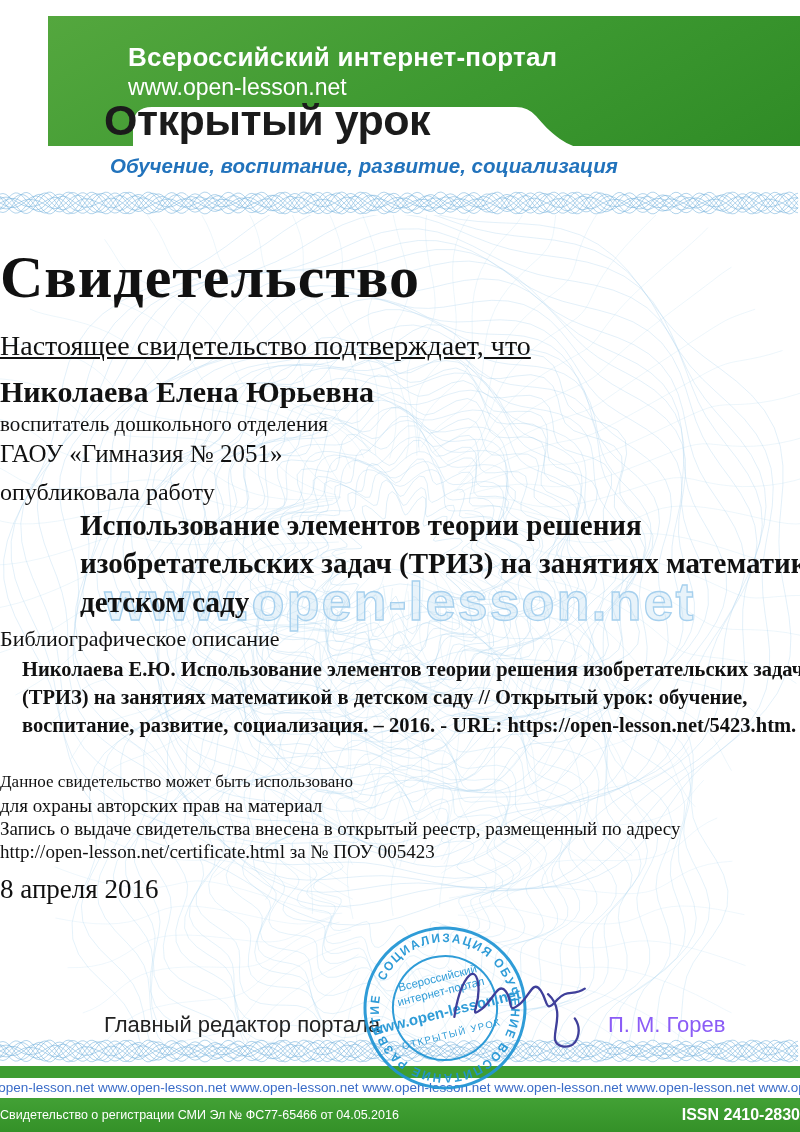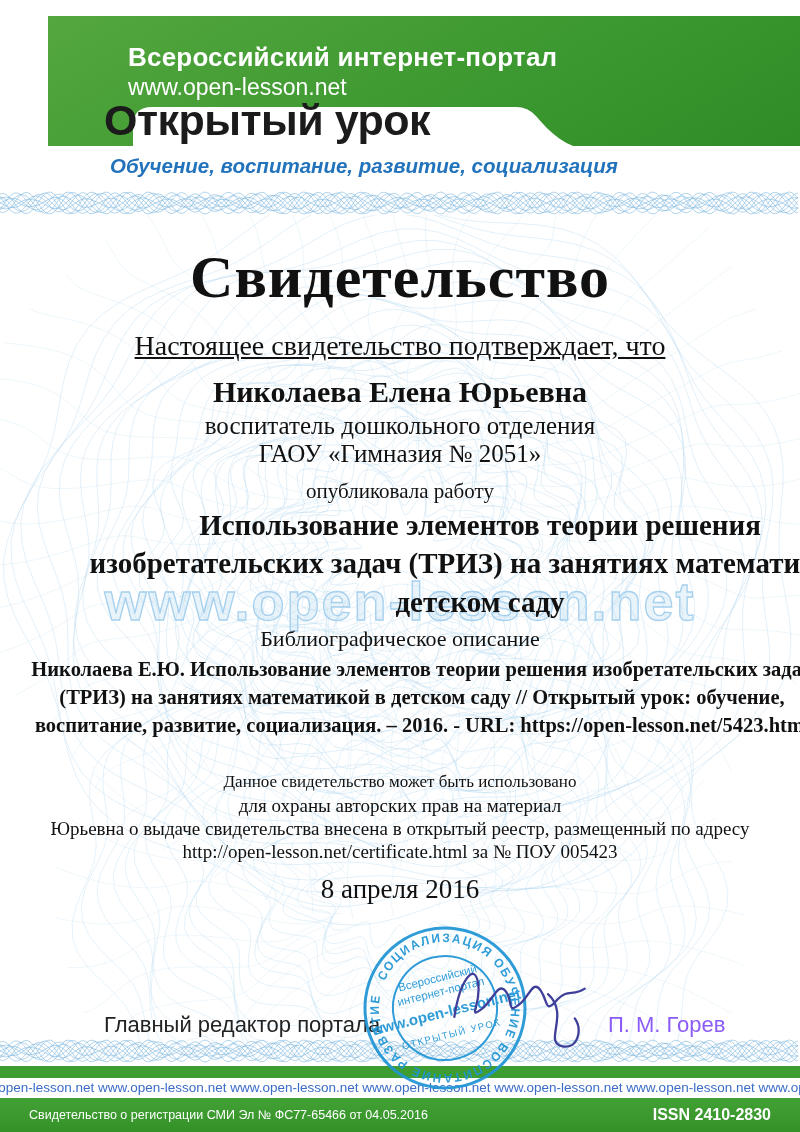--- a/index.html
+++ b/index.html
@@ -14,47 +14,47 @@
   .banner-title{position:absolute;left:104px;top:96px;font-size:43px;font-weight:bold;color:#1b1b1b;letter-spacing:-.5px;z-index:3;}
   .banner-sub{position:absolute;left:110px;top:154px;font-size:20.5px;font-weight:bold;font-style:italic;color:#2273bc;z-index:3;}
   
   .rosettes{position:absolute;left:0;top:215px;width:800px;height:828px;overflow:hidden;z-index:0;}
   .ribbon{position:absolute;left:0;width:800px;z-index:1;}
   .watermark{position:absolute;left:0;top:570px;width:800px;text-align:center;z-index:1;
              font-size:54px;font-weight:bold;letter-spacing:2px;color:rgba(190,220,242,.35);
              -webkit-text-stroke:1.3px #a6d0ee;}
   
   .ser{font-family:"Liberation Serif",serif;color:#111;}
-  .cline{position:absolute;left:0;width:800px;text-align:center;z-index:2;}
+  .cline{position:absolute;left:0;width:800px;text-align:left;z-index:2;}
   .cert-title{top:243px;font-size:60px;font-weight:bold;letter-spacing:1px;}
   .confirm{top:330px;font-size:28px;text-decoration:underline;}
   .rname{top:375px;font-size:30px;font-weight:bold;}
-  .rpos{top:412px;font-size:25px;}
+  .rpos{top:412px;font-size:21px;}
   .rorg{top:440px;font-size:25px;}
-  .raction{top:479px;font-size:21px;}
+  .raction{top:479px;font-size:24px;}
   .wtitle{top:506px;font-size:29px;font-weight:bold;line-height:1.32;padding:0 80px;}
   .bibhead{top:626px;font-size:22px;}
   .bibtext{top:656px;font-size:20.5px;font-weight:bold;line-height:1.36;padding:0 22px;}
   .usage1{top:772px;font-size:17px;}
   .usage2{top:795px;font-size:19px;}
   .reg1{top:818px;font-size:19px;}
   .reg2{top:841px;font-size:19px;}
   .cdate{top:874px;font-size:27px;}
   
   .editor-label{position:absolute;left:104px;top:1012px;font-size:22px;color:#222;z-index:2;}
   .editor-name{position:absolute;left:608px;top:1012px;font-size:22px;color:#8b5cf6;z-index:2;}
   .stamp{position:absolute;left:353px;top:916px;z-index:6;opacity:.93;}
   .signature{position:absolute;left:448px;top:952px;z-index:7;}
   
   .bar-green{position:absolute;left:0;top:1066px;width:800px;height:12px;background:#3e9d31;z-index:3;}
   .url-strip{position:absolute;left:0;top:1078px;width:800px;height:20px;background:#fff;z-index:3;
              font-size:13.5px;color:#3a6cc8;line-height:20px;white-space:nowrap;overflow:hidden;text-indent:-34px;}
   .footer{position:absolute;left:0;top:1098px;width:800px;height:34px;z-index:3;
           background:linear-gradient(180deg,#42a135 0%,#349128 100%);
-          display:flex;align-items:center;justify-content:space-between;padding:0 29px;box-sizing:border-box;}
+          display:flex;align-items:center;justify-content:space-between;padding:0 0;box-sizing:border-box;}
   .foot-reg{font-size:12.5px;color:#fff;}
   .foot-issn{font-size:16px;font-weight:bold;color:#fff;}
 </style>
 </head>
 <body>
 
 <div id="page">
 
   <div class="rosettes">
     <svg id="rosette-svg" width="800" height="828">
@@ -262,21 +262,21 @@
   <div class="cline ser confirm">Настоящее свидетельство подтверждает, что</div>
   <div class="cline ser rname">Николаева Елена Юрьевна</div>
   <div class="cline ser rpos">воспитатель дошкольного отделения</div>
   <div class="cline ser rorg">ГАОУ «Гимназия № 2051»</div>
   <div class="cline ser raction">опубликовала работу</div>
   <div class="cline ser wtitle">Использование элементов теории решения изобретательских задач (ТРИЗ) на занятиях математикой в детском саду</div>
   <div class="cline ser bibhead">Библиографическое описание</div>
   <div class="cline ser bibtext">Николаева Е.Ю. Использование элементов теории решения изобретательских задач (ТРИЗ) на занятиях математикой в детском саду // Открытый урок: обучение, воспитание, развитие, социализация. – 2016. - URL: https://open-lesson.net/5423.htm.</div>
   <div class="cline ser usage1">Данное свидетельство может быть использовано</div>
   <div class="cline ser usage2">для охраны авторских прав на материал</div>
-  <div class="cline ser reg1">Юрьевна о выдаче свидетельства внесена в открытый реестр, размещенный по адресу</div>
+  <div class="cline ser reg1">Запись о выдаче свидетельства внесена в открытый реестр, размещенный по адресу</div>
   <div class="cline ser reg2">http://open-lesson.net/certificate.html за № ПОУ 005423</div>
   <div class="cline ser cdate">8 апреля 2016</div>
 
   <div class="editor-label">Главный редактор портала</div>
   <div class="editor-name">П. М. Горев</div>
 
   <svg class="stamp" width="184" height="184" viewBox="-92 -92 184 184">
     <g transform="rotate(-14)" fill="none" stroke="#2095d5">
       <circle r="80" stroke-width="3"></circle>
       <circle r="52" stroke-width="2"></circle>

